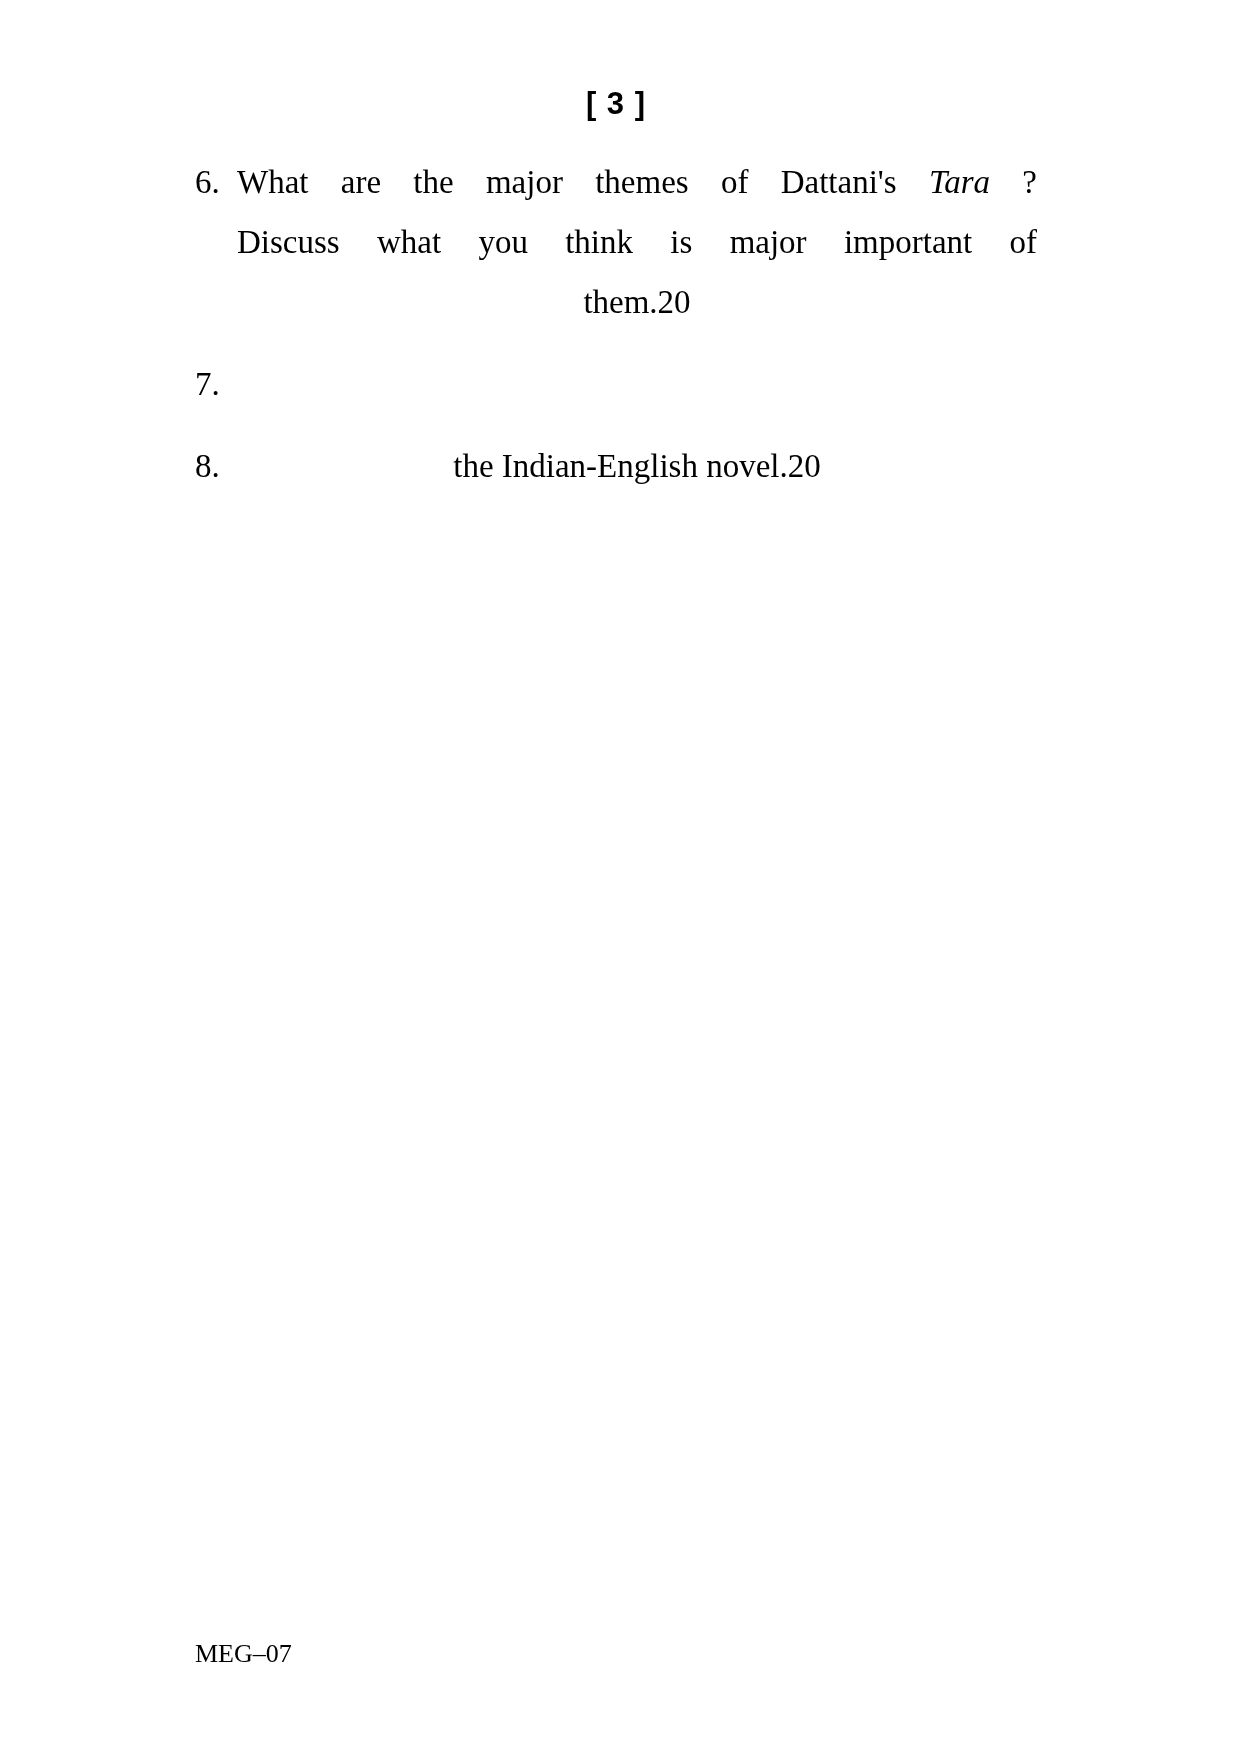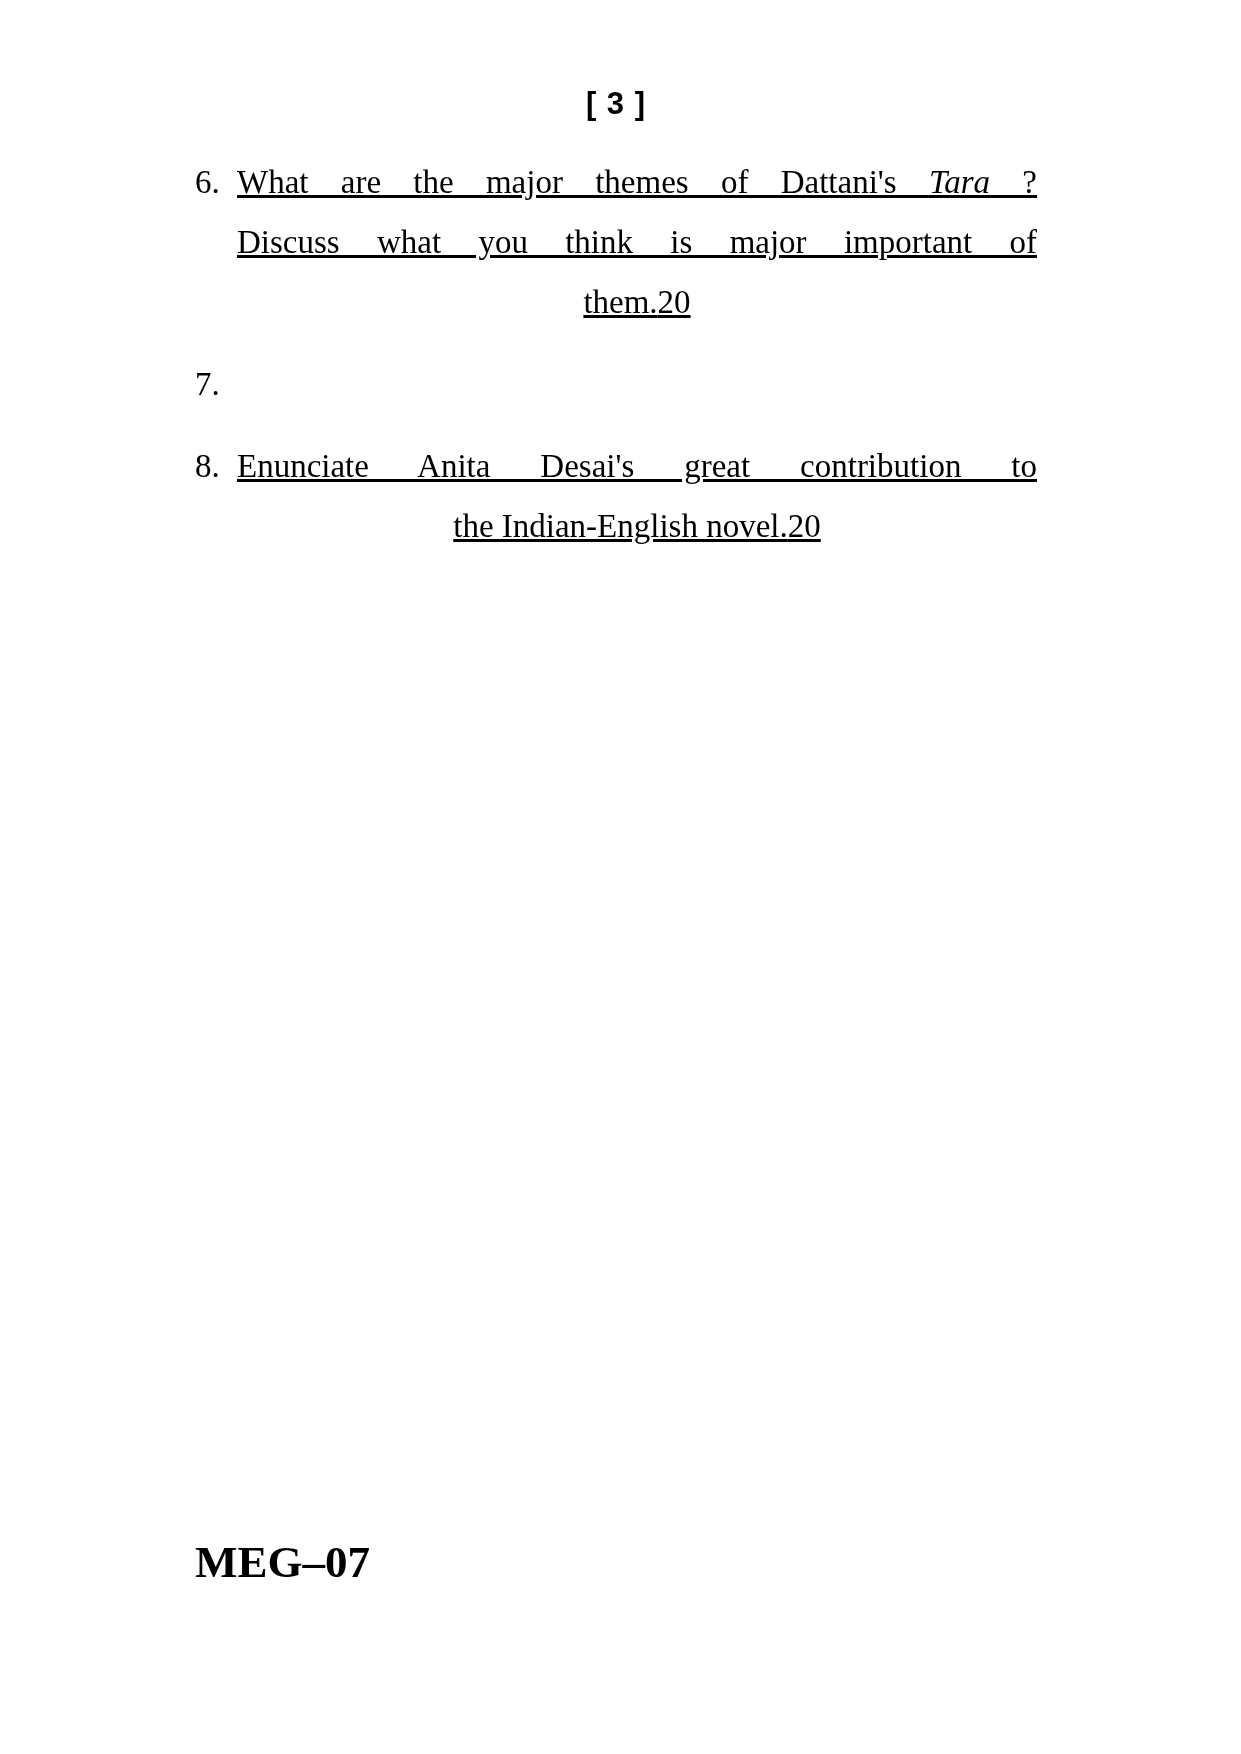--- a/index.html
+++ b/index.html
@@ -32,39 +32,38 @@
     font-size: 33px;
     line-height: 60px;
   }
   .qnum {
     width: 42px;
     flex: 0 0 42px;
   }
   .qtext {
     width: 800px;
     flex: 0 0 800px;
-    text-decoration: underline;
   }
   .line.justify {
     text-align: justify;
     text-align-last: justify;
   }
   .line.last {
     display: flex;
     justify-content: center;
   }
   .italic {
     font-style: italic;
   }
   .footer-code {
     position: absolute;
     left: 195px;
-    top: 1538px;
-    font-weight: 700;
-    font-size: 45px;
+    top: 1630px;
+    font-weight: 400;
+    font-size: 26px;
     line-height: 48px;
   }
 </style>
 </head>
 <body>
 
 <main class="page">
 
   <div class="page-number">[ 3 ]</div>
 
@@ -82,21 +81,20 @@
 
   <section class="question">
     <span class="qnum">7.</span>
     <div class="qtext">
     </div>
   </section>
 
   <section class="question">
     <span class="qnum">8.</span>
     <div class="qtext">
-      <div class="line justify">Enunciate Anita Desai's great contribution to</div>
       <div class="line last">
         <span>the Indian-English novel.</span>
         <span>20</span>
       </div>
     </div>
   </section>
 
   <div class="footer-code">MEG–07</div>
 
 </main>

